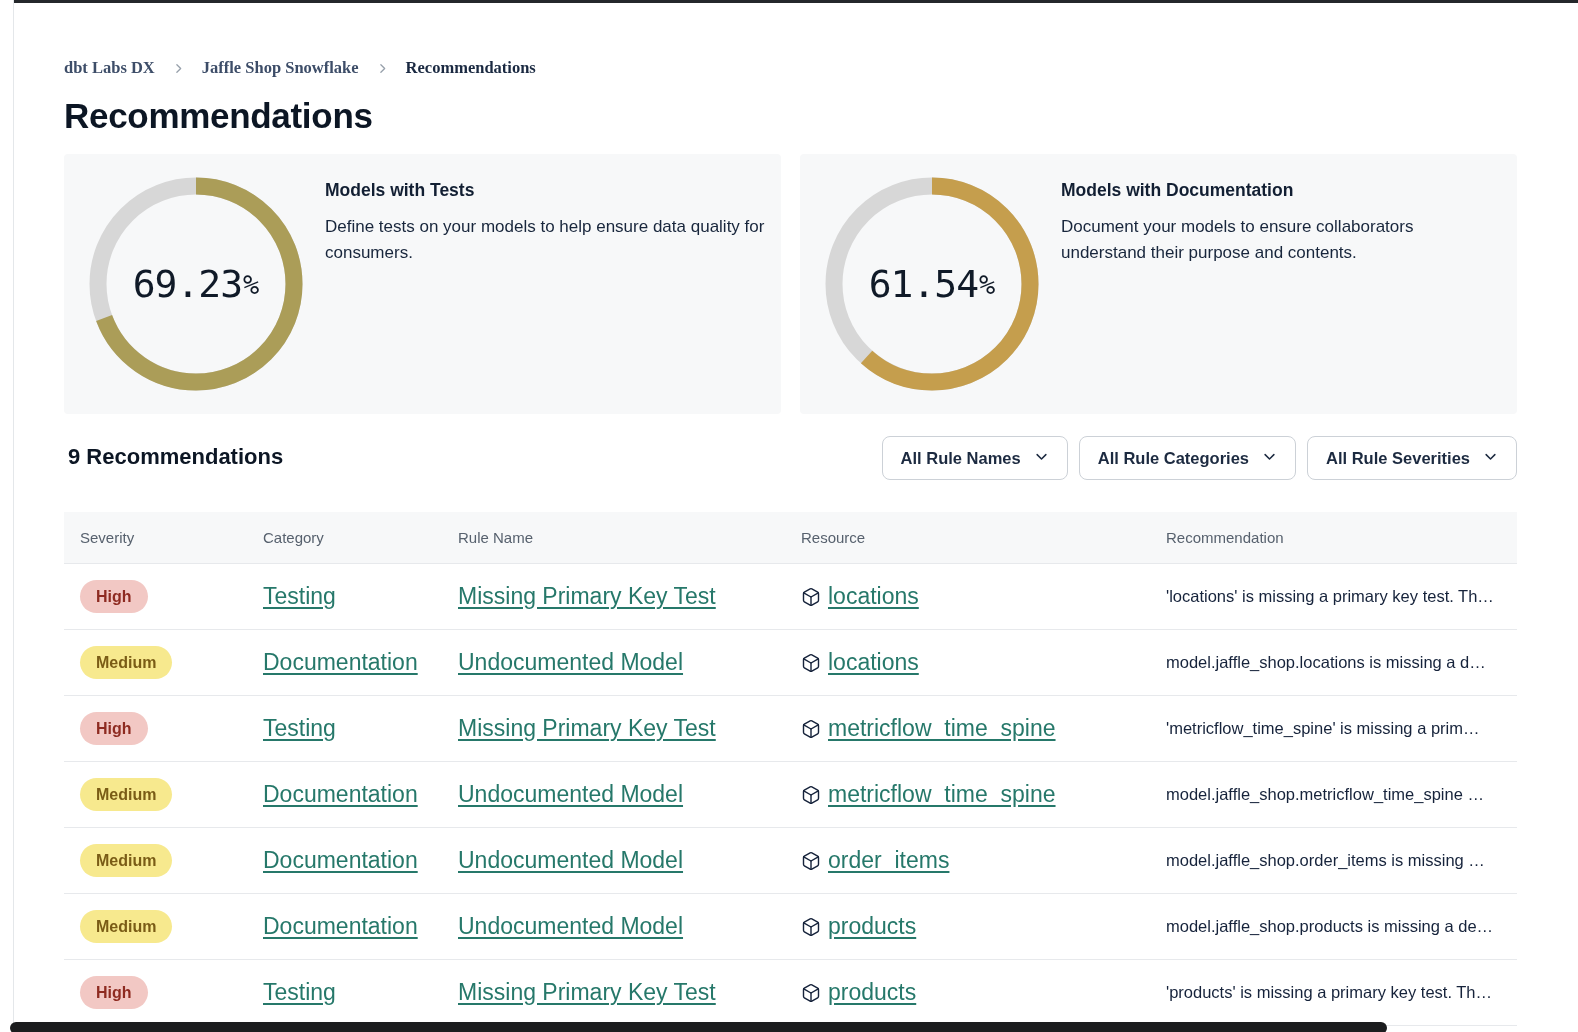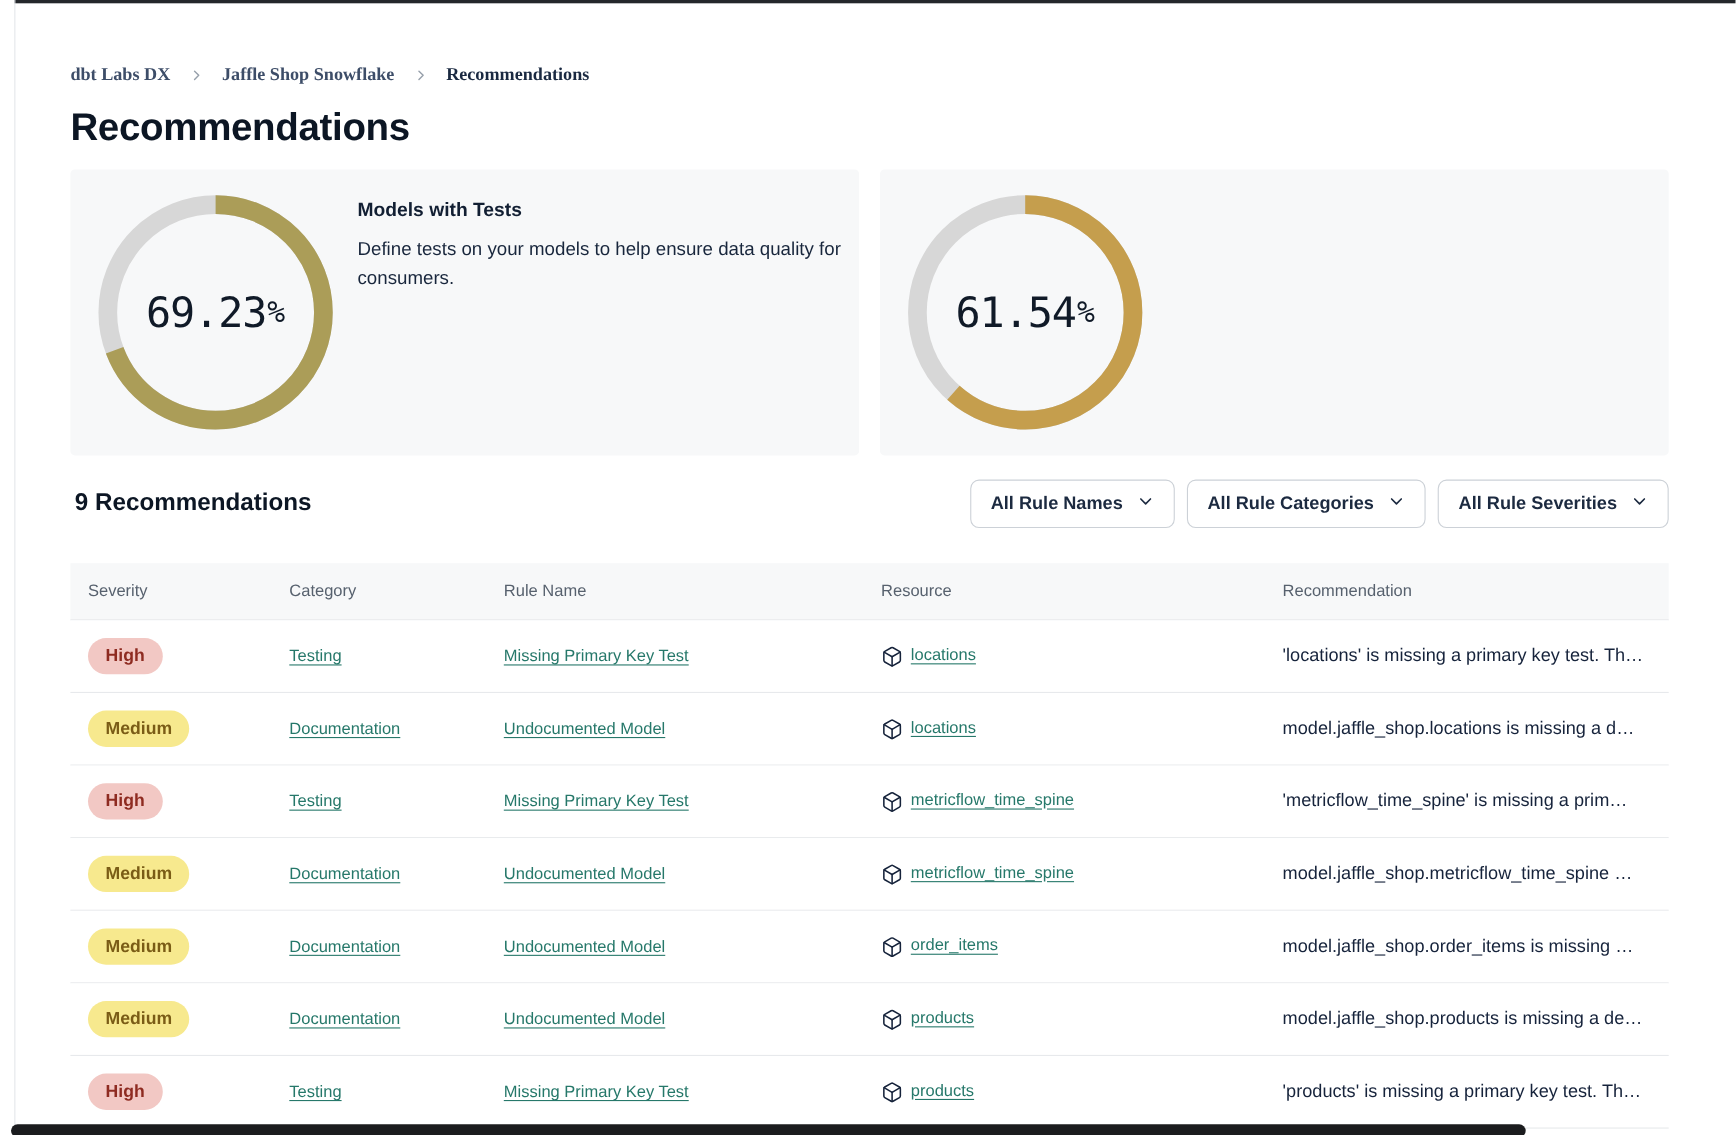--- a/index.html
+++ b/index.html
@@ -46,21 +46,21 @@
   .thead, .trow { display:grid; grid-template-columns:183px 195px 343px 365px 1fr; padding-left:16px; align-items:center; }
   .thead { height:52px; background:var(--table-header-bg); color:var(--muted-text); font-size:15px; font-weight:400;
            border-bottom:1px solid var(--row-border); }
   .trow { height:66px; border-bottom:1px solid var(--row-border); font-size:16.5px; background:#ffffff; }
 
   .pill { display:inline-flex; align-items:center; height:33px; padding:0 16px; border-radius:17px;
           font-size:16px; font-weight:700; }
   .pill--high   { background:var(--high-bg);   color:var(--high-text); }
   .pill--medium { background:var(--medium-bg); color:var(--medium-text); }
 
-  .link { color:var(--link); text-decoration:underline; text-underline-offset:3px; font-size:15px; cursor:pointer; }
+  .link { color:var(--link); text-decoration:underline; text-underline-offset:3px; font-size:23px; cursor:pointer; }
   .resource-cell { display:flex; gap:7px; }
   .cube { display:flex; align-items:center; color:#16233b; }
   .rec-cell { color:#16233b; white-space:nowrap; overflow:hidden; padding-right:8px; }
 
   
   .hscrollbar { position:absolute; left:10px; top:1022px; width:1377px; height:12px; border-radius:6px; background:#1b1c1e; cursor:grab; }
 </style>
 </head>
 <body>
 
@@ -108,20 +108,24 @@
     <div class="card">
       <div class="donut-wrap">
         <svg class="donut" viewBox="0 0 214 214" width="214" height="214">
           <circle class="donut-track" cx="107" cy="107" r="98" fill="none" stroke-width="17" stroke="#d7d7d7"></circle>
           <circle class="donut-arc" cx="107" cy="107" r="98" fill="none" stroke-width="17" transform="rotate(-90 107 107)" stroke-dasharray="378.93 615.75" stroke="#c59e4d"></circle>
         </svg>
         <div class="donut-label">
           <span class="pct-num">61.54</span>
             <span class="pct-sign">%</span>
         </div>
+      </div>
+      <div class="card-text">
+        <h2 class="card-title">Models with Documentation</h2>
+        <p class="card-desc">Document your models to ensure collaborators understand their purpose and contents.</p>
       </div>
     </div>
 
   </div>
 
   <h2 class="count-title">9 Recommendations</h2>
   <div class="filters">
     <button class="filter-btn">
       <span>All Rule Names</span>
       <span>

